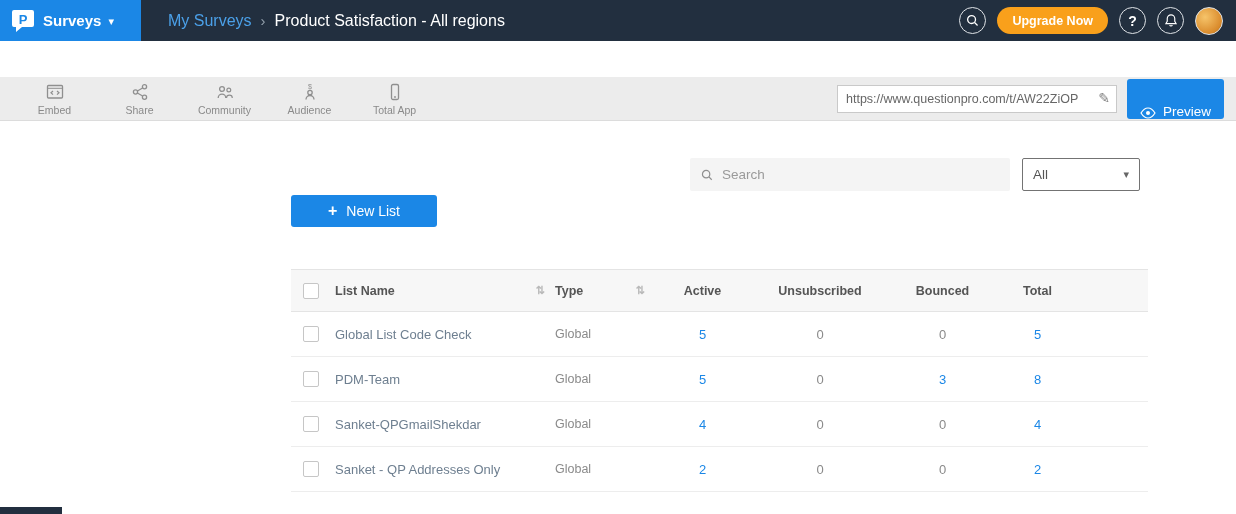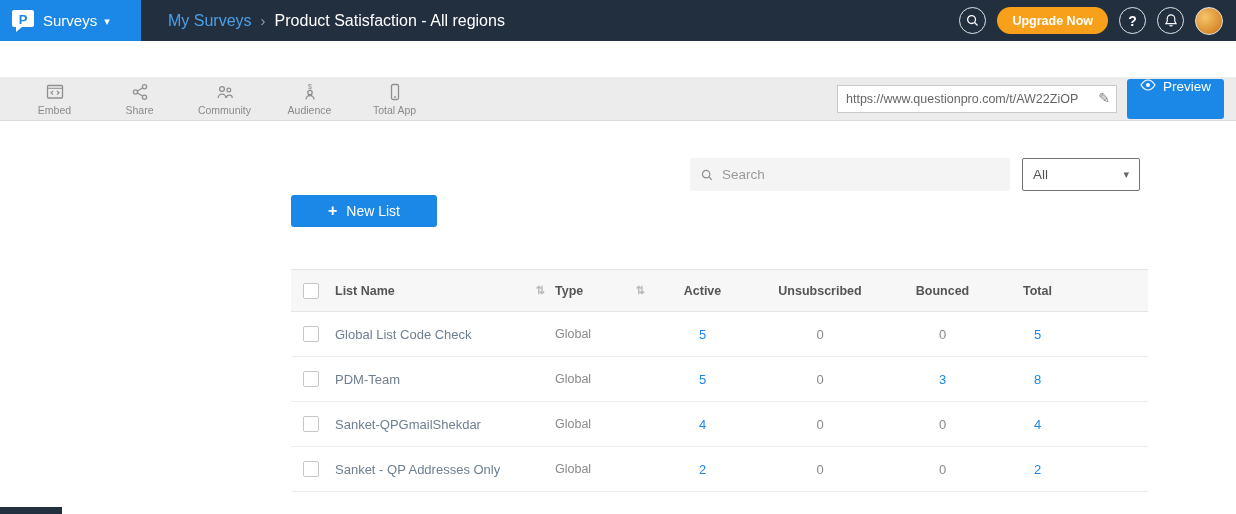--- a/index.html
+++ b/index.html
@@ -2,21 +2,21 @@
 <html><head>
 <meta charset="utf-8">
 <style>
   * { box-sizing: border-box; margin: 0; padding: 0; }
   body { font-family: "Liberation Sans", sans-serif; background: #fff; }
   .page { position: relative; width: 1236px; height: 514px; overflow: hidden; background: #fff; }
 
   
   .app-header { position: absolute; top: 0; left: 0; right: 0; height: 41px; background: #222f3f; display: flex; align-items: center; }
   .logo-area { width: 141px; height: 100%; background: #1b87e6; display: flex; align-items: center; padding-left: 10px; gap: 7px; cursor: pointer; }
-  .logo-area .product { color: #fff; font-size: 15px; font-weight: 400; }
+  .logo-area .product { color: #fff; font-size: 15px; font-weight: 700; }
   .logo-area .caret { color: #fff; font-size: 11px; margin-top: 2px; }
   .breadcrumb { margin-left: 27px; font-size: 16px; display: flex; align-items: flex-start; gap: 9px; }
   .breadcrumb .parent { color: #4ba0e8; cursor: pointer; }
   .breadcrumb .sep { color: #93a0ac; font-size: 15px; }
   .breadcrumb .current { color: #ffffff; }
   .header-right { margin-left: auto; display: flex; align-items: center; gap: 11px; padding-right: 13px; }
   .circle-btn { width: 27px; height: 27px; border: 1.4px solid #dfe3e7; border-radius: 50%; display: flex; align-items: center; justify-content: center; cursor: pointer; color: #fff; font-size: 14px; font-weight: 600; }
   .upgrade-btn { background: #f9a01b; color: #fff; border: none; border-radius: 14px; height: 27px; padding: 4px 15px; font-size: 12.5px; font-weight: 600; cursor: pointer; font-family: inherit; }
   .avatar { width: 28px; height: 28px; border-radius: 50%; border: 1.4px solid #dfe3e7; background: radial-gradient(circle at 35% 35%, #f6c46a, #d98a2b 70%, #7a5b2a); cursor: pointer; }
 
@@ -27,21 +27,21 @@
   .responses { margin-left: auto; font-size: 13px; color: #ef8b11; }
 
   
   .channel-bar { position: absolute; top: 77px; left: 0; right: 0; height: 44px; background: #ececec; border-bottom: 1px solid #dcdcdc; display: flex; align-items: center; padding-left: 12px; }
   .channel { width: 85px; height: 100%; display: flex; flex-direction: column; align-items: center; justify-content: center; gap: 2px; font-size: 10.5px; color: #8a8a8a; cursor: pointer; }
   .channel.active { background: #dedede; color: #6d6d6d; }
   .channel-spacer { flex: 1; }
   .url-wrap { position: relative; margin-right: 10px; }
   .url-input { width: 280px; height: 28px; border: 1px solid #c9c9c9; background: #fff; font-size: 12.5px; color: #666; padding: 0 14px 0 8px; font-family: inherit; }
   .pencil { position: absolute; right: 7px; top: 5px; color: #7c7c7c; font-size: 14px; cursor: pointer; }
-  .preview-btn { margin-right: 12px; background: #1b87e6; color: #fff; border: none; border-radius: 3px; height: 40px; padding: 0 13px; font-size: 13.5px; display: flex; align-items: flex-start; gap: 7px; cursor: pointer; font-family: inherit; }
+  .preview-btn { margin-right: 12px; background: #1b87e6; color: #fff; border: none; border-radius: 3px; height: 40px; padding: 0 13px; font-size: 13.5px; display: flex; align-items: flex-end; gap: 7px; cursor: pointer; font-family: inherit; }
 
   
   .content { position: absolute; top: 121px; left: 0; right: 0; bottom: 0; background: #fff; }
   .sidebar { position: absolute; left: 62px; top: 29px; bottom: 0; width: 194px; background: #efefef; }
   .sidebar-item { height: 39px; line-height: 39px; padding-left: 15px; font-size: 14px; color: #5a5a5a; cursor: pointer; }
   .sidebar-item.active { background: #fff; color: #454545; }
 
   .main { position: absolute; left: 256px; top: 0; right: 0; bottom: 0; }
   .search-box { position: absolute; top: 37px; left: 434px; width: 320px; height: 33px; background: #f4f4f4; border-radius: 2px; display: flex; align-items: center; padding: 0 10px; gap: 8px; }
   .search-box input { border: none; background: transparent; outline: none; font-size: 13.5px; color: #555; width: 100%; font-family: inherit; }

